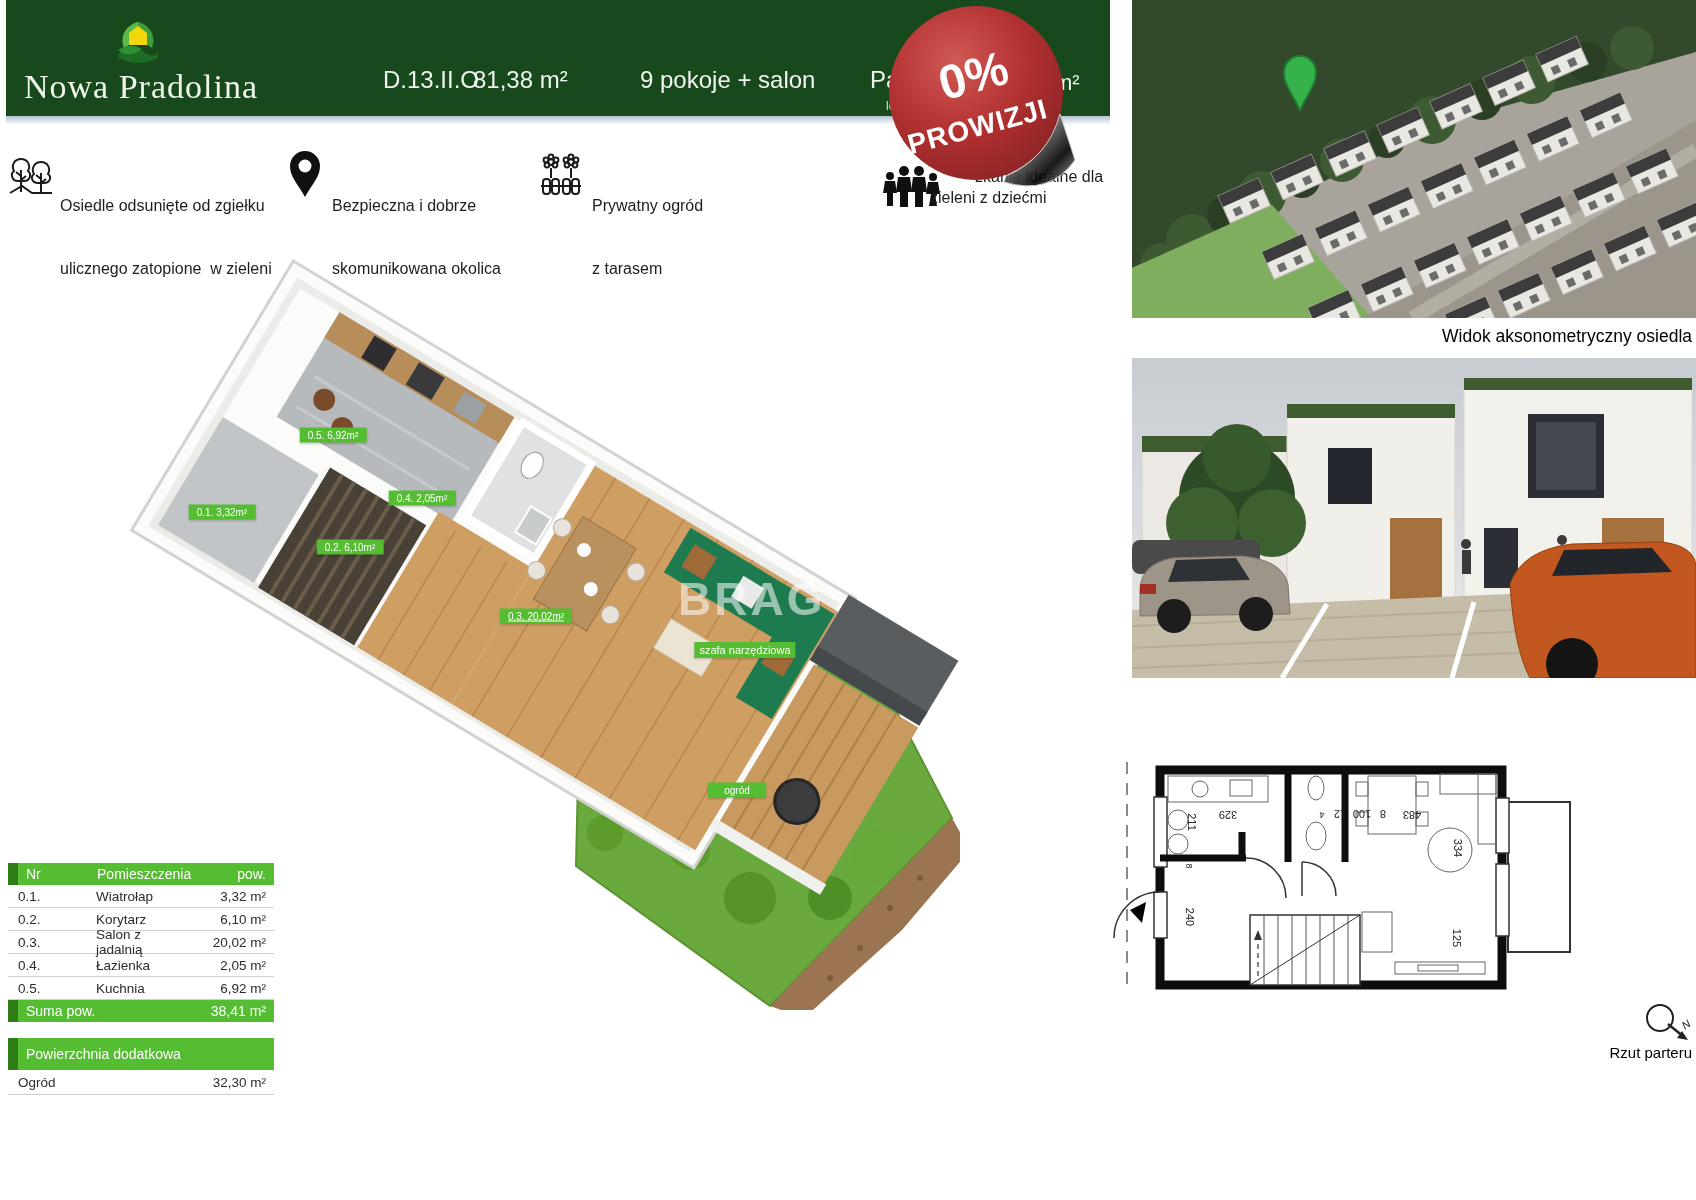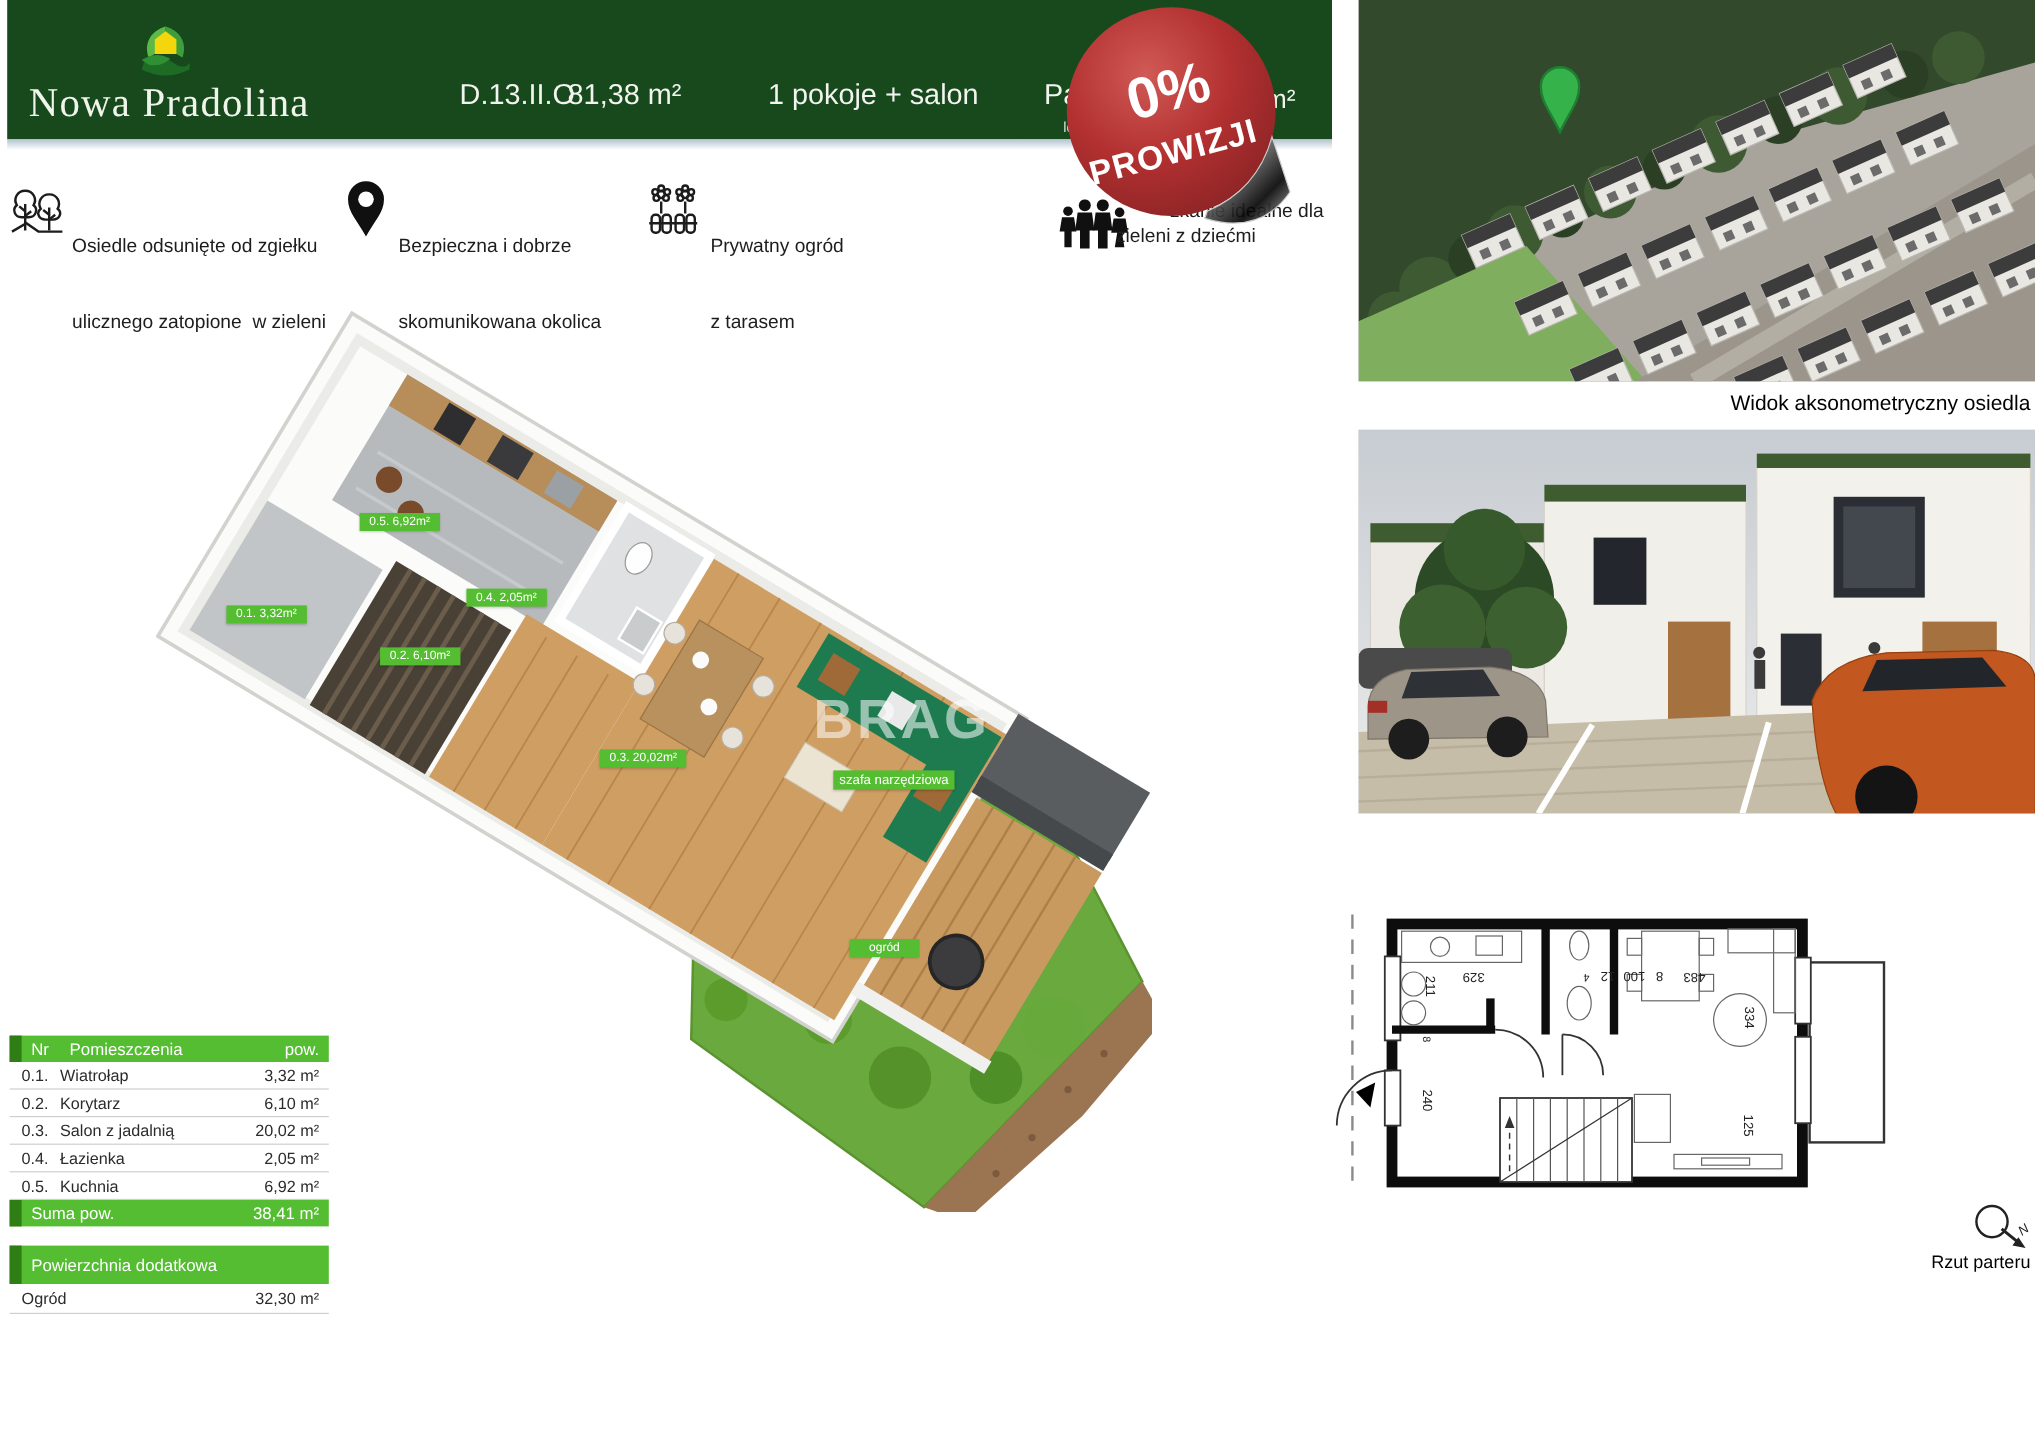--- a/index.html
+++ b/index.html
@@ -19,21 +19,21 @@
   
   .badge{left:878px;top:0;width:202px;height:206px;z-index:10;}
   
   .pill{background:#55bd31;color:#fff;font-size:10px;padding:2px 8px;white-space:nowrap;
         transform:translate(-50%,-50%);box-shadow:0 1px 2px #0003;z-index:5;}
   .pill.small{font-size:11px;padding:2px 5px;}
   .watermark{left:678px;top:572px;font-size:46px;font-weight:bold;letter-spacing:3px;
         color:rgba(255,255,255,.55);z-index:6;}
   
   .tbl{left:8px;top:863px;width:266px;font-size:13.5px;}
-  .trow{position:relative;height:22px;display:flex;align-items:center;}
+  .trow{position:relative;height:22px;display:flex;align-items:center;gap:46px;}
   .trow.green{background:#55bd31;color:#fff;font-size:14px;}
   .trow.green::before{content:"";position:absolute;left:0;top:0;bottom:0;width:10px;background:#2e7d15;}
   .trow.body{border-bottom:1px solid #cfcfcf;color:#2b2b2b;}
   .tnr{margin-left:10px;width:32px;}
   .tname{flex:1;}
   .tval{margin-left:auto;margin-right:8px;}
   .green .tnr{margin-left:18px;}
   
   .caption{width:556px;text-align:right;font-size:17.5px;color:#000000;}
   .cap3{font-size:15px;}
@@ -51,21 +51,21 @@
     <path d="M24 4 C10 8 6 20 10 30 C16 26 22 24 24 14 Z" fill="#5cb947"></path>
     <path d="M24 4 C38 8 42 20 38 30 C32 26 26 24 24 14 Z" fill="#3f9e3c"></path>
     <path d="M24 8 L33 15 L33 27 L15 27 L15 15 Z" fill="#f3d60b"></path>
     <path d="M6 34 Q18 24 30 34 Q40 41 44 34 L44 40 Q24 50 4 40 Z" fill="#1d6b24"></path>
     <path d="M4 32 Q16 24 28 31 Q20 38 10 36 Z" fill="#2f8f33"></path>
   </svg>
   <div class="abs brand-text">Nowa Pradolina</div>
 
   <div class="abs hitem" style="left:383px;">D.13.II.O</div>
   <div class="abs hitem" style="left:473px;">81,38 m²</div>
-  <div class="abs hitem" style="left:640px;">1 pokoje + salon</div>
+  <div class="abs hitem" style="left:640px;">9 pokoje + salon</div>
   <div class="abs hitem" style="left:870px;">Pa</div>
   <div class="abs hsub" style="left:886px;">lok</div>
   <div class="abs hitem" style="left:1054px;top:70px;font-size:22px;">m²</div>
 
   <svg class="abs badge" viewBox="0 0 202 206">
     <defs>
       <radialGradient id="gRed" cx="38%" cy="32%" r="75%">
         <stop offset="0%" stop-color="#d05a55"></stop>
         <stop offset="55%" stop-color="#b23030"></stop>
         <stop offset="100%" stop-color="#8c2426"></stop>
@@ -245,21 +245,21 @@
         <circle cx="702" cy="196" r="22" fill="#3c3c3e" stroke="#262626" stroke-width="3"></circle>
         <rect x="640" y="252" width="130" height="12" fill="#f0f0ee"></rect>
       </g>
     </g>
   </svg>
 
   <div class="abs pill" style="left:333px;top:435px;">0.5. 6,92m²</div>
   <div class="abs pill" style="left:222px;top:481px;margin-top:31px;">0.1. 3,32m²</div>
   <div class="abs pill" style="left:422px;top:498px;">0.4. 2,05m²</div>
   <div class="abs pill" style="left:350px;top:547px;">0.2. 6,10m²</div>
-  <div class="abs pill" style="left:536px;top:632px;">0.3. 20,02m²</div>
+  <div class="abs pill" style="left:536px;top:616px;text-decoration:underline;">0.3. 20,02m²</div>
   <div class="abs pill small" style="left:745px;top:650px;">szafa narzędziowa</div>
   <div class="abs pill" style="left:737px;top:790px;padding:2px 16px;">ogród</div>
   <div class="abs watermark">BRAG</div>
 
   <div class="abs tbl">
     <div class="trow green">
       <span class="tnr">Nr</span>
       <span class="tname">Pomieszczenia</span>
       <span class="tval">pow.</span>
     </div>

